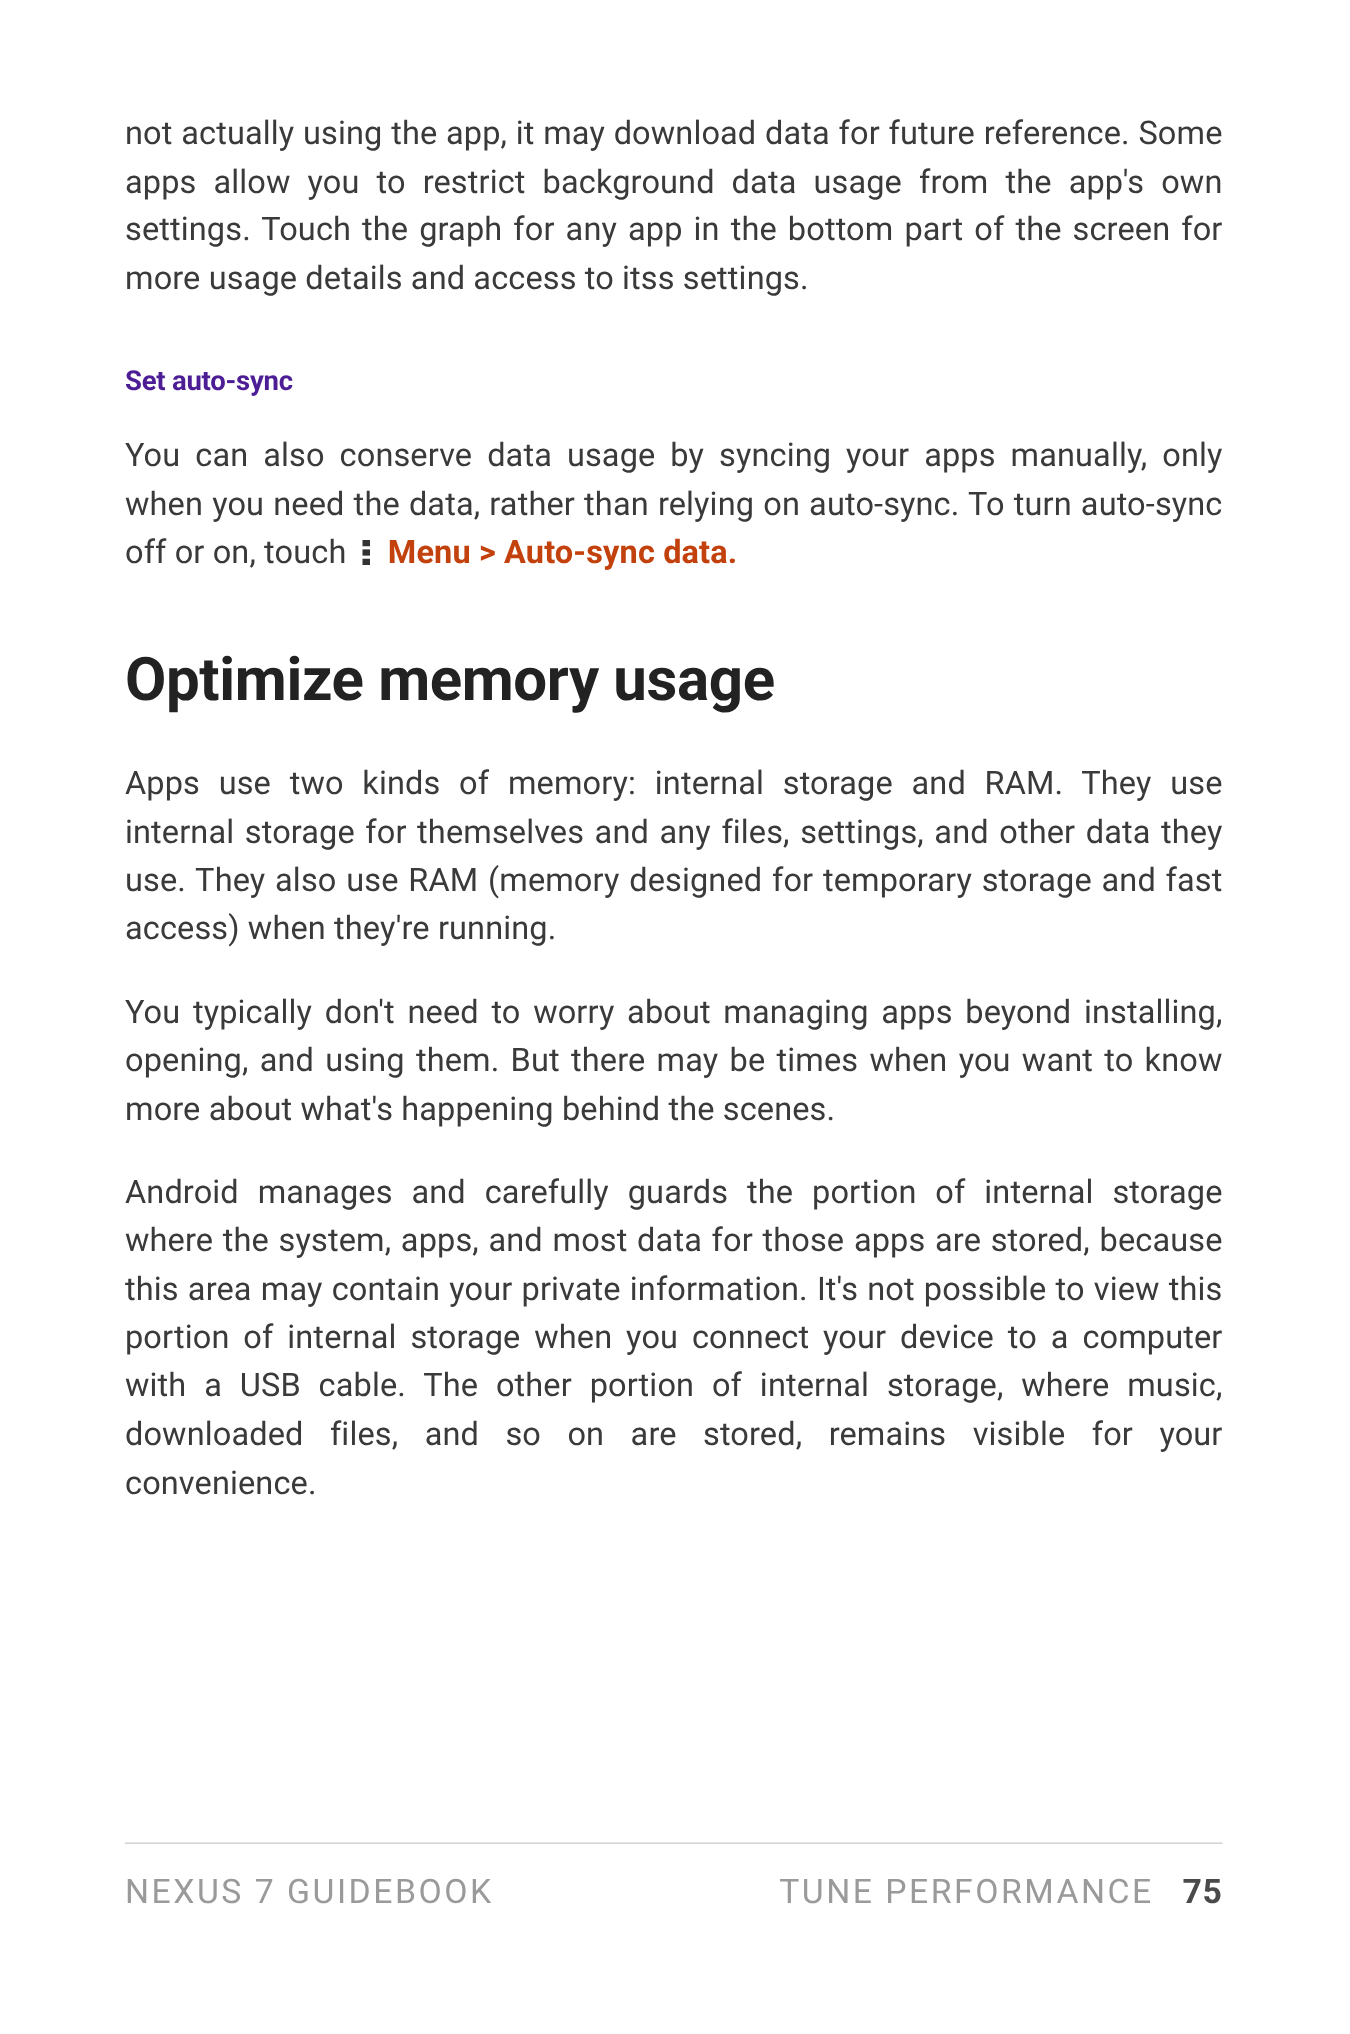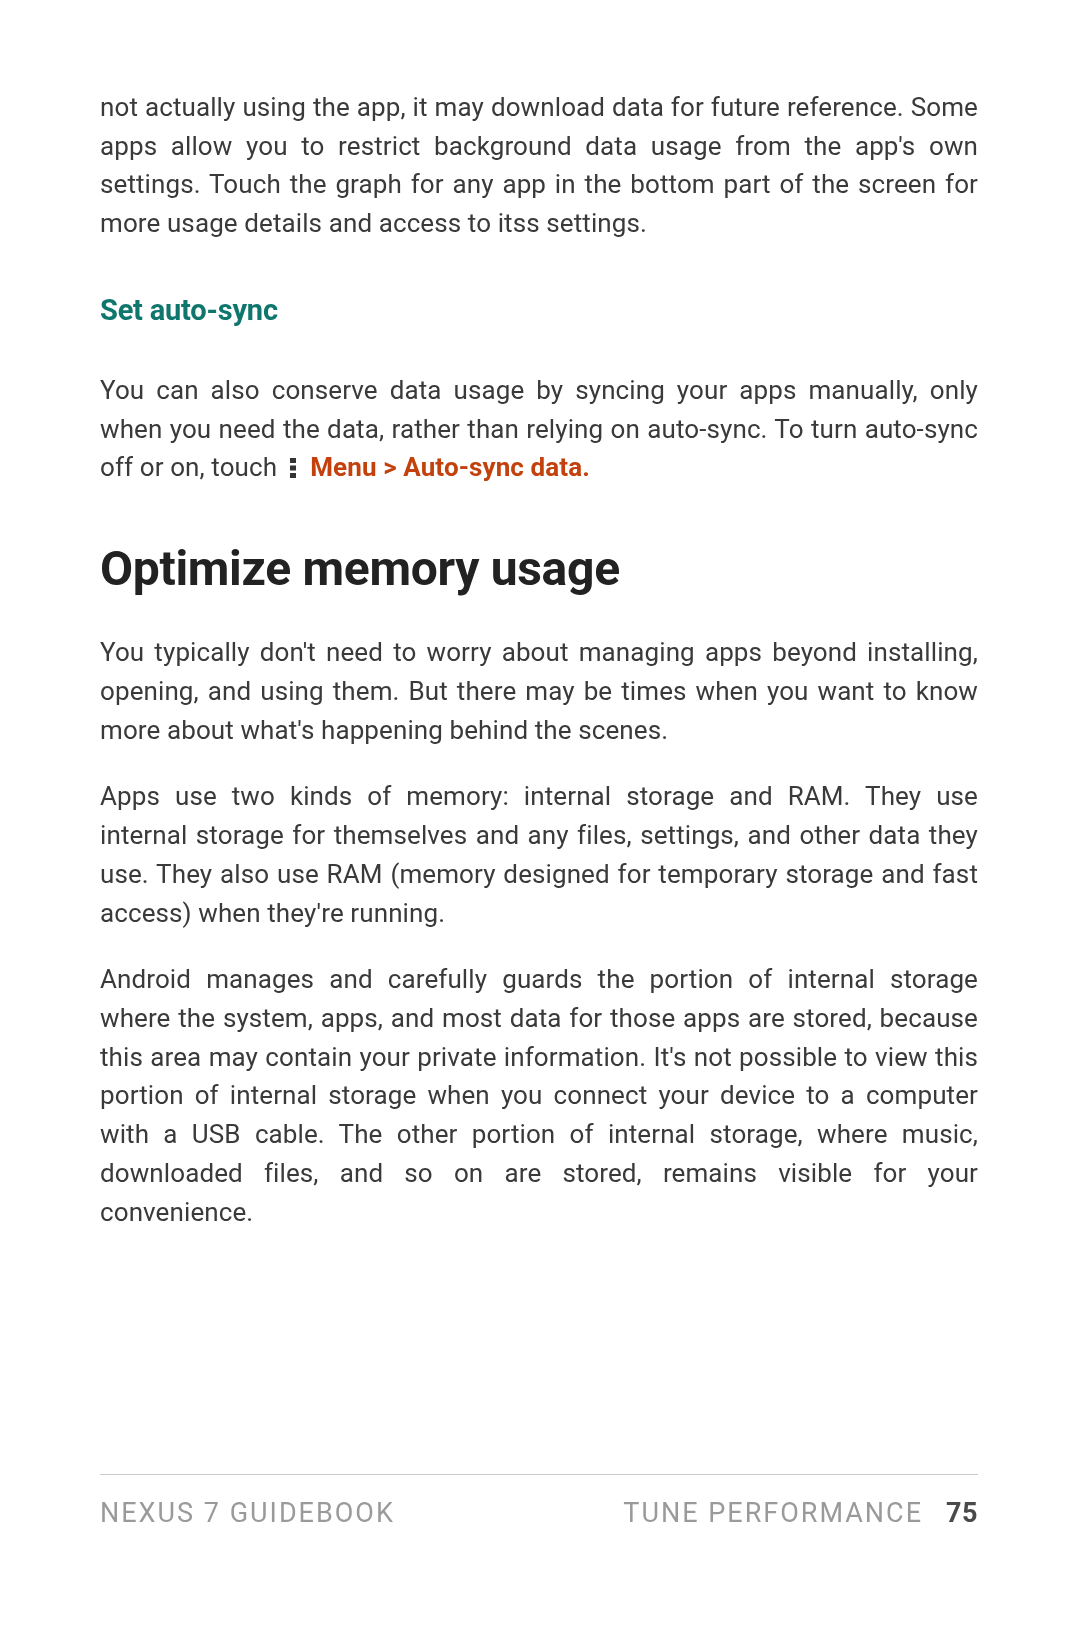--- a/index.html
+++ b/index.html
@@ -23,24 +23,24 @@
       line-height: 1.49;
       color: #3a3a3a;
       text-align: justify;
       margin-bottom: 28px;
       letter-spacing: 0.1px;
     }
     .body-para.last-of-block {
       margin-bottom: 50px;
     }
     .subheading {
-      font-size: 29px;
+      font-size: 22px;
       font-weight: 700;
-      color: #0f766e;
-      margin-bottom: 44px;
+      color: #4c1d95;
+      margin-bottom: 28px;
       letter-spacing: -0.2px;
     }
     .inline-icon {
       display: inline-block;
       vertical-align: -3px;
       margin: 0 6px 0 4px;
     }
     .bold-inline {
       font-weight: 700;
       color: #c2410c;
@@ -99,22 +99,22 @@
         <rect x="2" y="1" width="6" height="5" fill="#333"></rect>
         <rect x="2" y="8.5" width="6" height="5" fill="#333"></rect>
         <rect x="2" y="16" width="6" height="5" fill="#333"></rect>
       </svg>
     </span>
     <span class="bold-inline">Menu &gt; Auto-sync data.</span>
   </p>
 
   <h2 class="h2">Optimize memory usage</h2>
 
+  <p class="body-para">Apps use two kinds of memory: internal storage and RAM. They use internal storage for themselves and any files, settings, and other data they use. They also use RAM (memory designed for temporary storage and fast access) when they're running.</p>
   <p class="body-para">You typically don't need to worry about managing apps beyond installing, opening, and using them. But there may be times when you want to know more about what's happening behind the scenes.</p>
-  <p class="body-para">Apps use two kinds of memory: internal storage and RAM. They use internal storage for themselves and any files, settings, and other data they use. They also use RAM (memory designed for temporary storage and fast access) when they're running.</p>
   <p class="body-para">Android manages and carefully guards the portion of internal storage where the system, apps, and most data for those apps are stored, because this area may contain your private information. It's not possible to view this portion of internal storage when you connect your device to a computer with a USB cable. The other portion of internal storage, where music, downloaded files, and so on are stored, remains visible for your convenience.</p>
 
 </div>
 
 <div class="footer">
   <hr class="footer-rule">
   <div class="footer-row">
     <span>NEXUS 7 GUIDEBOOK</span>
     <span class="footer-right">
       <span>TUNE PERFORMANCE</span>

